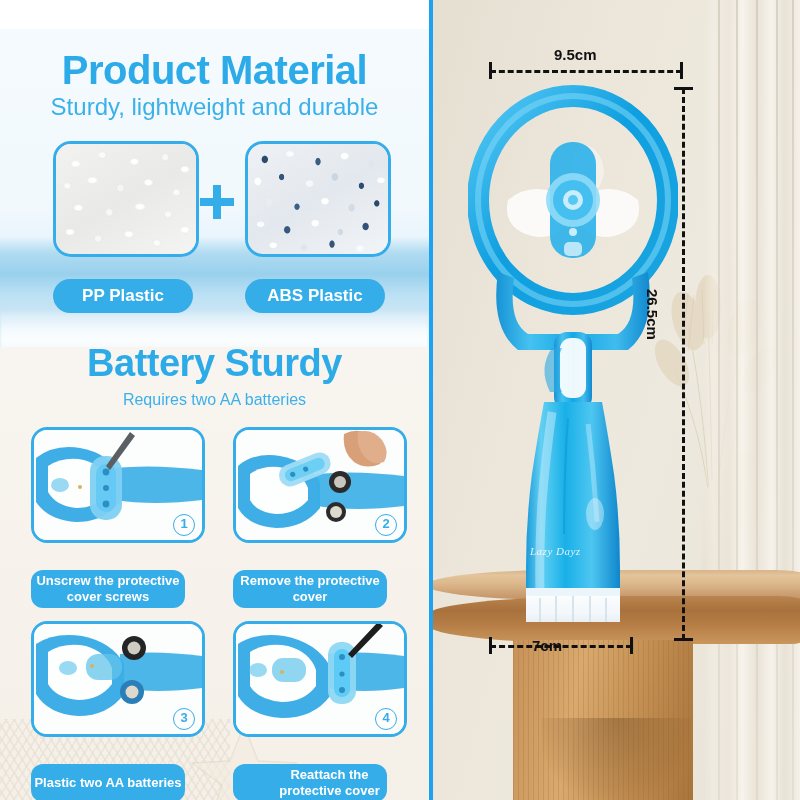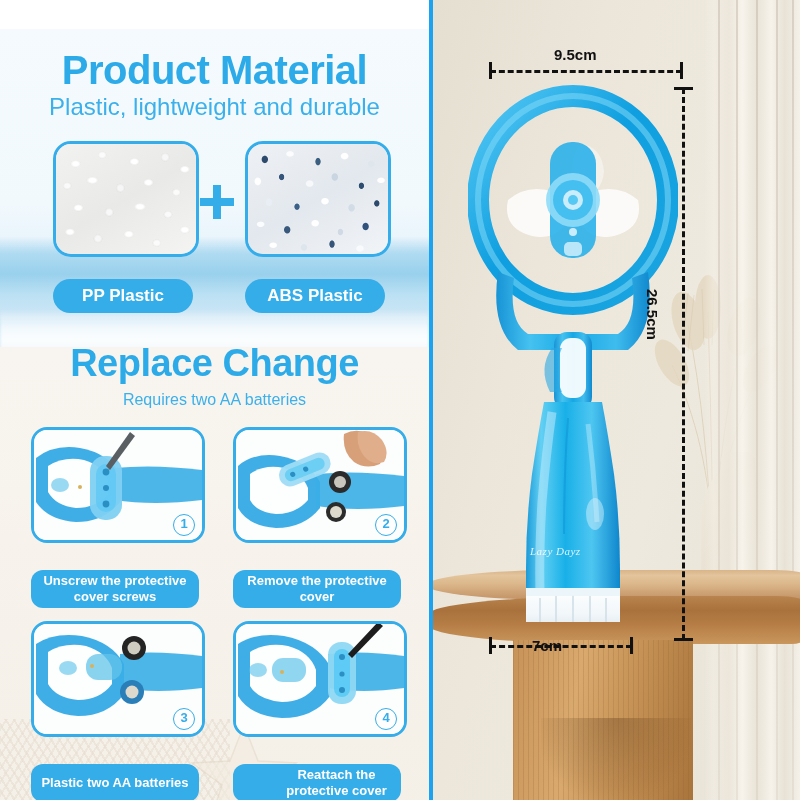--- a/index.html
+++ b/index.html
@@ -155,21 +155,21 @@
   #pill-pp{left:53px;top:250px;width:140px;height:34px;font-size:17px;}
   #pill-abs{left:245px;top:250px;width:140px;height:34px;font-size:17px;}
 
   
   .step-photo{
     position:absolute;width:168px;height:110px;
     border:3px solid #35adea;border-radius:16px;overflow:hidden;
     background:#fdfdfd;
   }
   .step-label{
-    position:absolute;width:168px;background:#35ade9;border-radius:12px;
+    position:absolute;width:154px;background:#35ade9;border-radius:12px;
     color:#fff;font-weight:bold;font-size:13px;line-height:16px;
     display:flex;align-items:center;justify-content:center;text-align:center;
     padding:4px 0;box-sizing:border-box;
   }
   .step-num{
     position:absolute;right:7px;bottom:4px;
     width:20px;height:20px;border:1.7px solid #35adea;border-radius:50%;
     color:#35adea;font-size:13px;font-weight:bold;line-height:18px;text-align:center;
     background:rgba(255,255,255,.55);
   }
@@ -283,37 +283,37 @@
   <div id="left-panel">
     <div id="sea-band"></div>
     <div id="foam-band"></div>
     <div id="sand-band"></div>
     <div id="towel"></div>
     <svg id="starfish" viewBox="0 0 116 100">
       <path d="M58 4 L72 40 L110 42 L80 64 L91 98 L58 78 L25 98 L36 64 L6 42 L44 40 Z" fill="#f3ece0" stroke="#e2d7c4" stroke-width="1.5"></path>
     </svg>
 
     <div class="sect-title" id="pm-title">Product Material</div>
-    <div class="sect-sub" id="pm-sub">Plastic, lightweight and durable</div>
+    <div class="sect-sub" id="pm-sub">Sturdy, lightweight and durable</div>
 
     <div class="mat-box" id="mat-pp">
       <div class="pellets-pp"></div>
     </div>
     <div class="mat-box" id="mat-abs">
       <div class="pellets-abs"></div>
     </div>
 
     <svg id="plus-sign" viewBox="0 0 42 42">
       <path d="M17 2 h8 v13 h13 v8 h-13 v13 h-8 v-13 h-13 v-8 h13 z" fill="#35ade9"></path>
     </svg>
 
     <div class="pill" id="pill-pp">PP Plastic</div>
     <div class="pill" id="pill-abs">ABS Plastic</div>
 
-    <div class="sect-title" id="bc-title">Replace Change</div>
+    <div class="sect-title" id="bc-title">Battery Sturdy</div>
     <div class="sect-sub" id="bc-sub">Requires two AA batteries</div>
 
     <div class="step-photo" id="sp1">
       <svg class="handle-art" viewBox="0 0 168 110">
         <rect width="168" height="110" fill="#fcfdfd"></rect>
         <path d="M2 28 Q20 14 46 18 Q74 23 86 44 L86 72 Q70 92 42 92 Q14 90 2 72 Z" fill="#2fa6e4" opacity=".92"></path>
         <path d="M14 36 Q30 26 50 30 Q68 35 74 50 L74 64 Q62 78 42 78 Q22 76 14 62 Z" fill="#fdfefe"></path>
         <path d="M80 38 Q120 34 168 40 L168 70 Q120 76 80 70 Z" fill="#38aee7" opacity=".9"></path>
         <rect x="56" y="26" width="32" height="64" rx="15" fill="#7fd0f2" opacity=".95"></rect>
         <rect x="62" y="34" width="20" height="48" rx="10" fill="#5ec8f5" opacity=".8"></rect>

